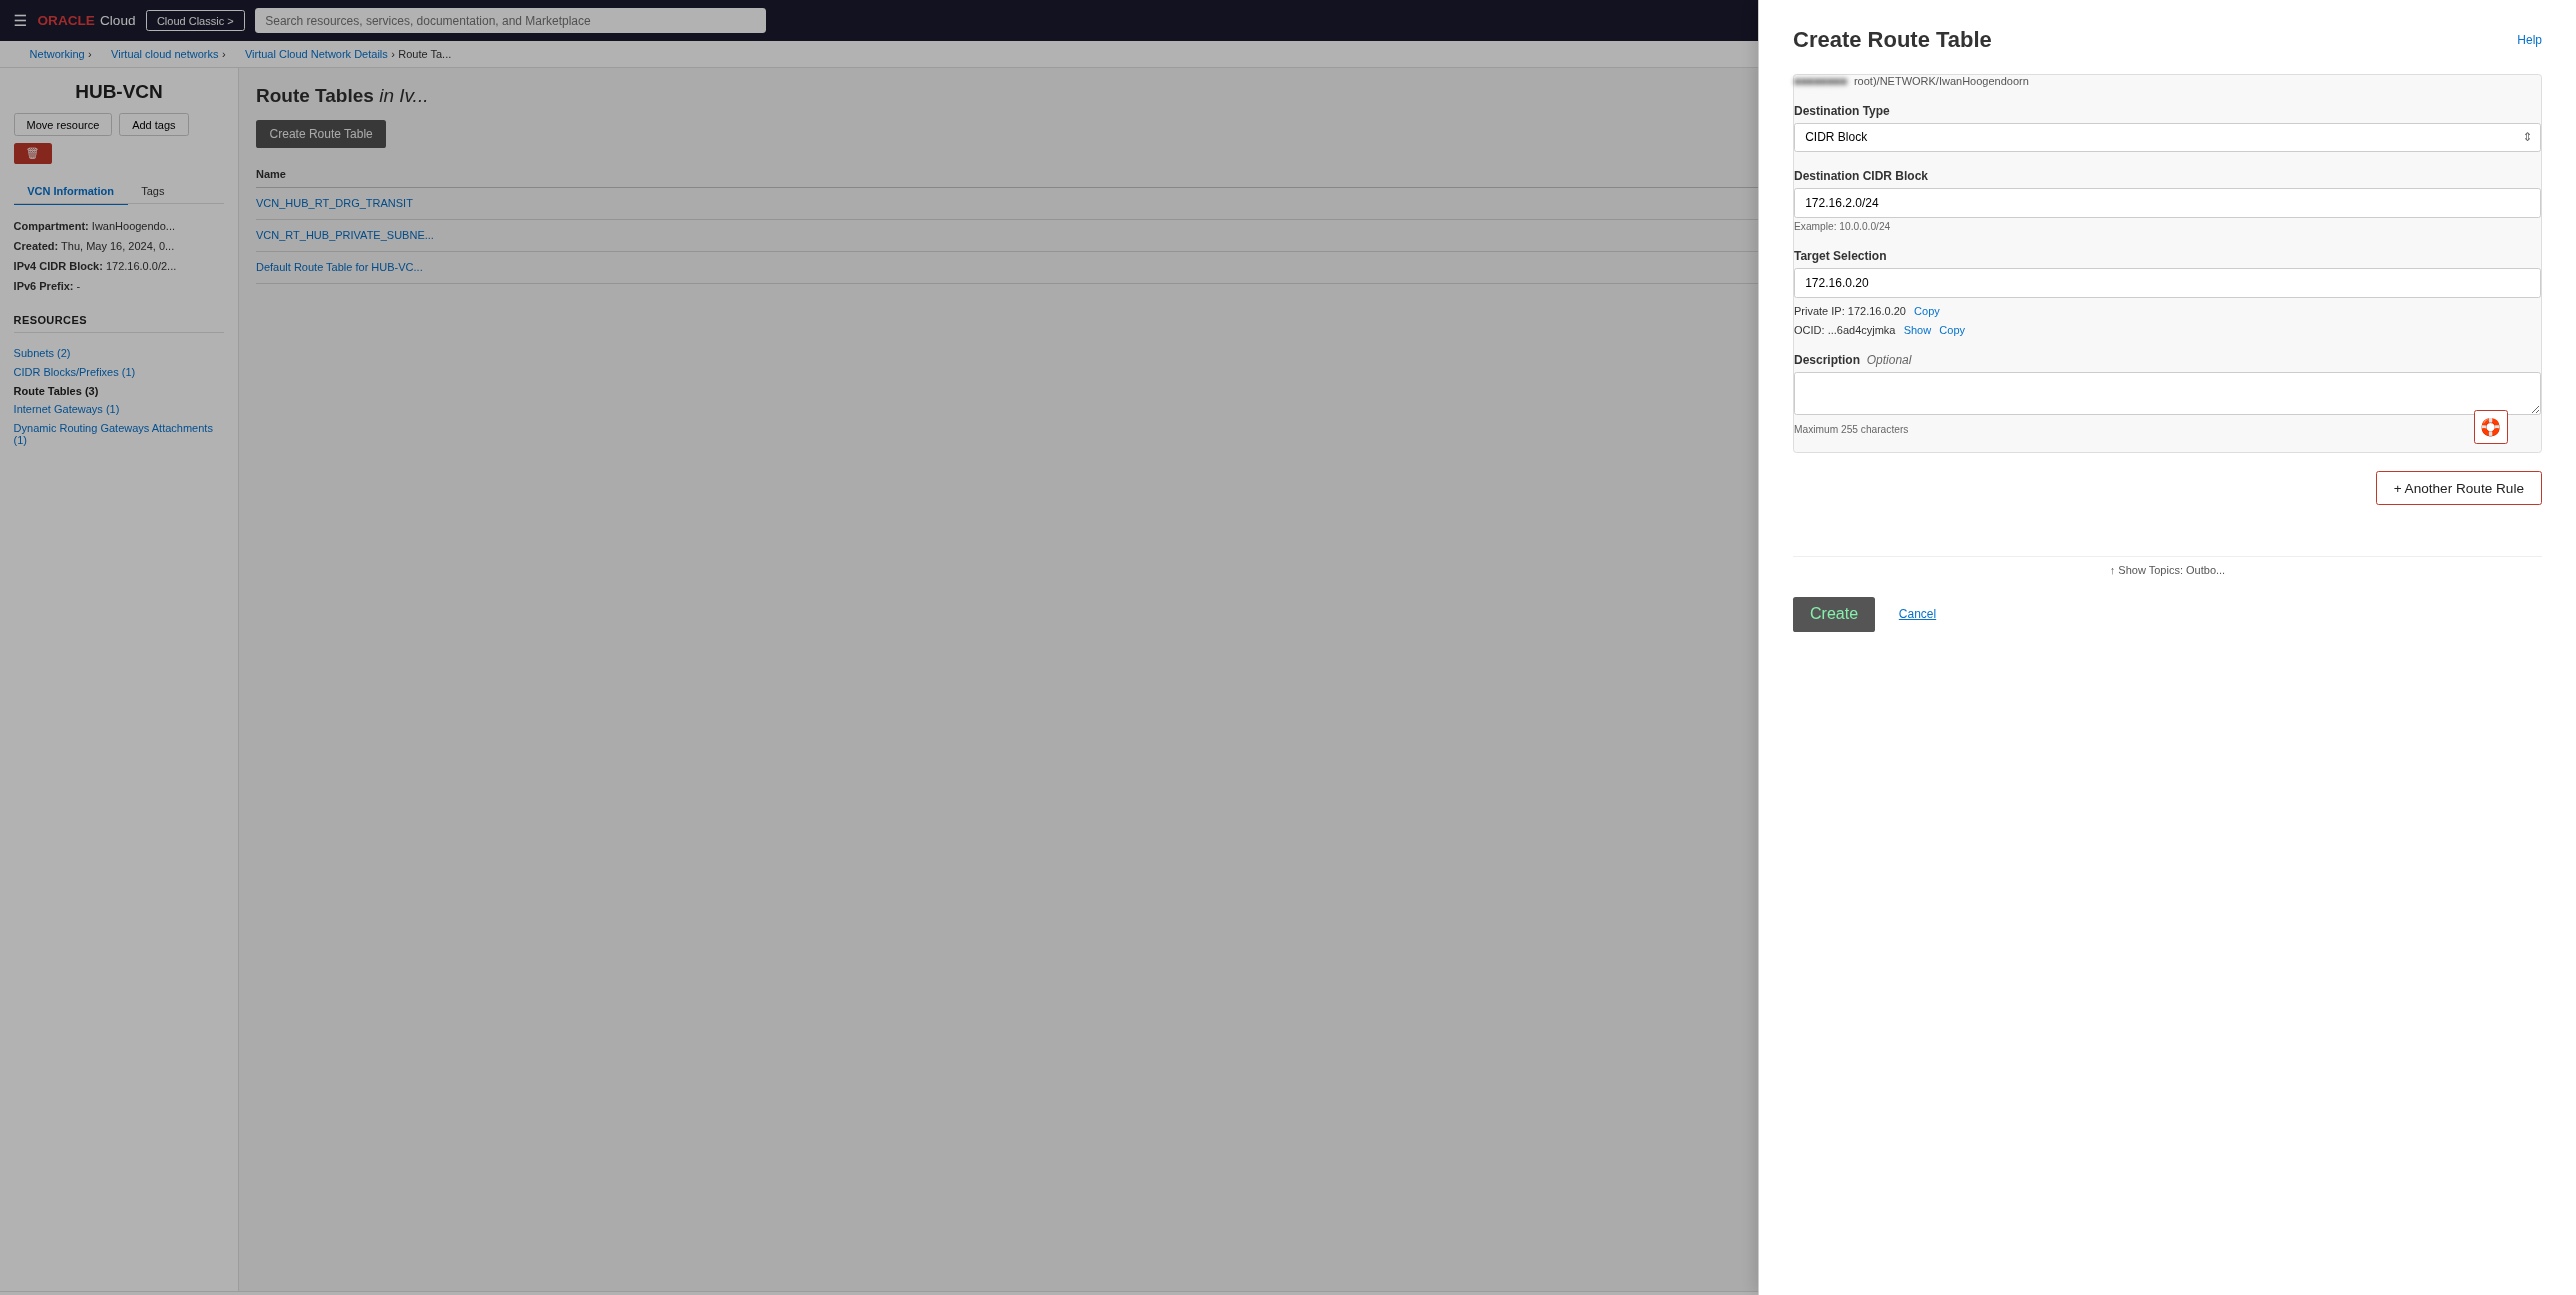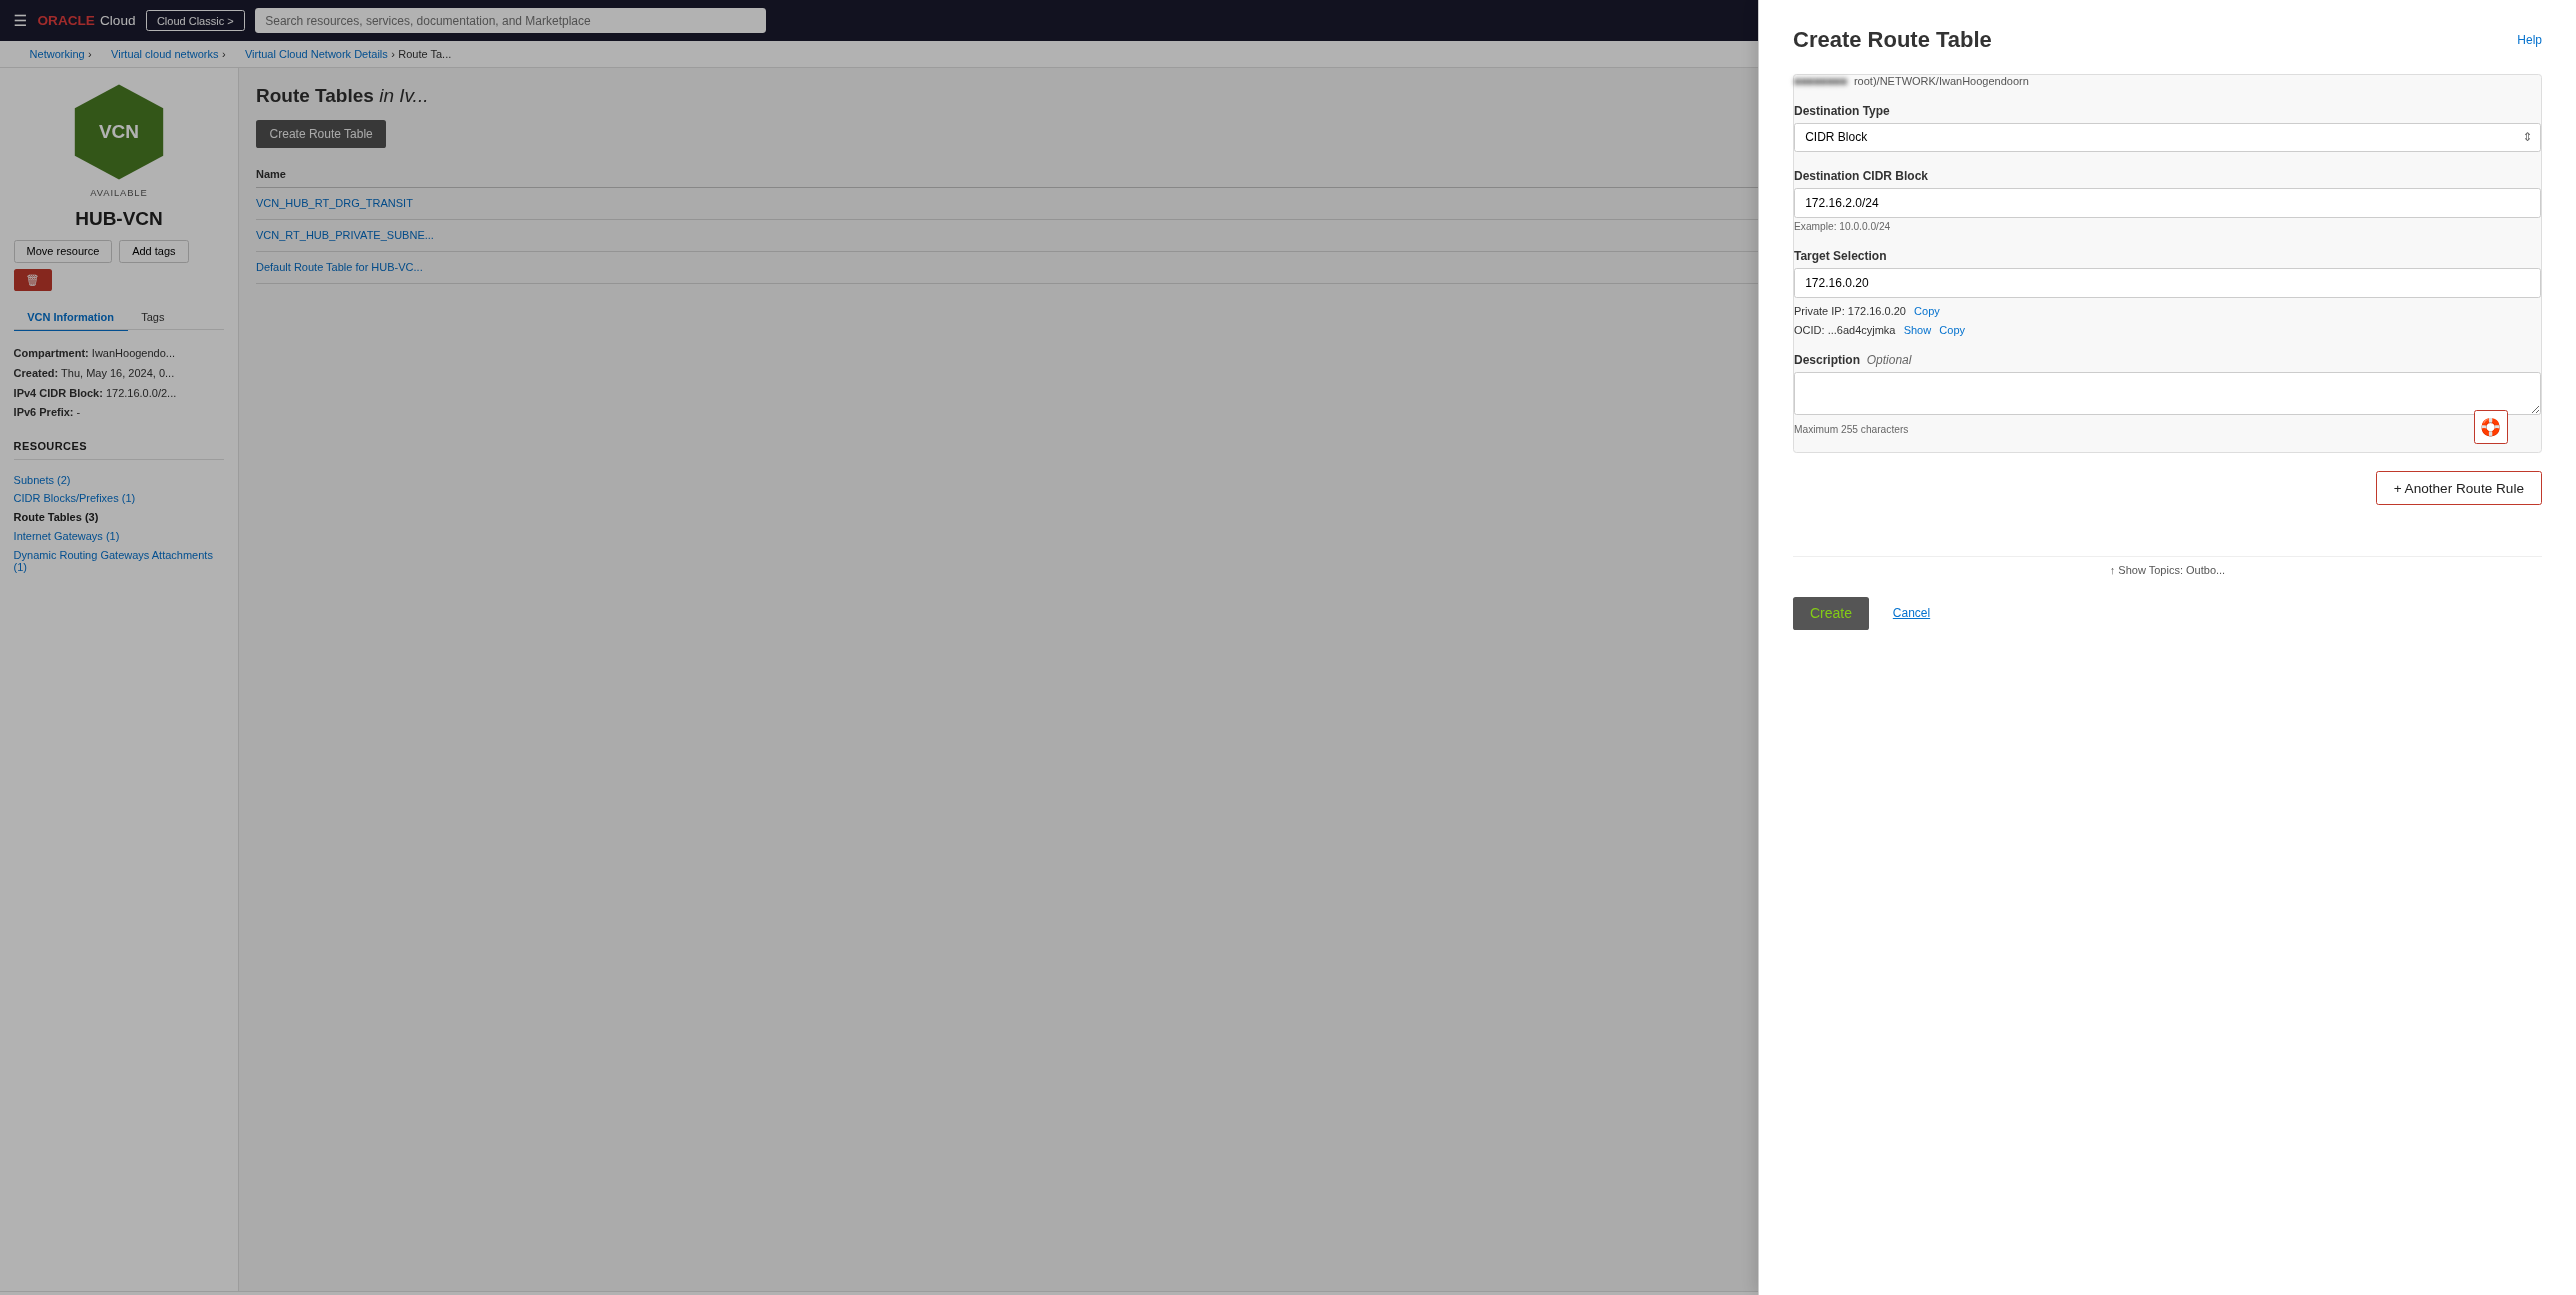--- a/index.html
+++ b/index.html
@@ -308,25 +308,25 @@
     }
 
     
     .modal-footer {
       display: flex;
       gap: 10.2px;
       margin-top: 20.5px;
     }
     .btn-primary {
       background: #555;
-      color: #84cc16;
+      color: #86efac;
       border: none;
       padding: 8.5px 17px;
       border-radius: 2.6px;
-      font-size: 14px;
+      font-size: 16px;
       cursor: pointer;
     }
     .btn-cancel {
       background: transparent;
       color: #0572ce;
       border: none;
       padding: 8.5px 13.6px;
       font-size: 12px;
       cursor: pointer;
       text-decoration: underline;
@@ -377,29 +377,20 @@
   <a>Virtual cloud networks</a>
   <span>›</span>
   <a>Virtual Cloud Network Details</a>
   <span>›</span>
   <span>Route Ta...</span>
 </div>
 
 <div class="main-layout">
 
   <aside class="sidebar">
-    <div class="vcn-icon-wrap">
-      <div class="vcn-hexagon">
-        <svg width="102" height="102" viewBox="0 0 120 120">
-          <polygon points="60,4 112,32 112,88 60,116 8,88 8,32" fill="#4a7c23"></polygon>
-        </svg>
-        <span class="vcn-label-text">VCN</span>
-      </div>
-      <div class="vcn-status">AVAILABLE</div>
-    </div>
 
     <div class="vcn-name">HUB-VCN</div>
 
     <div class="sidebar-btn-row">
       <button class="sidebar-btn">Move resource</button>
       <button class="sidebar-btn">Add tags</button>
       <button class="sidebar-btn-danger">🗑</button>
     </div>
 
     <div class="sidebar-tabs">

